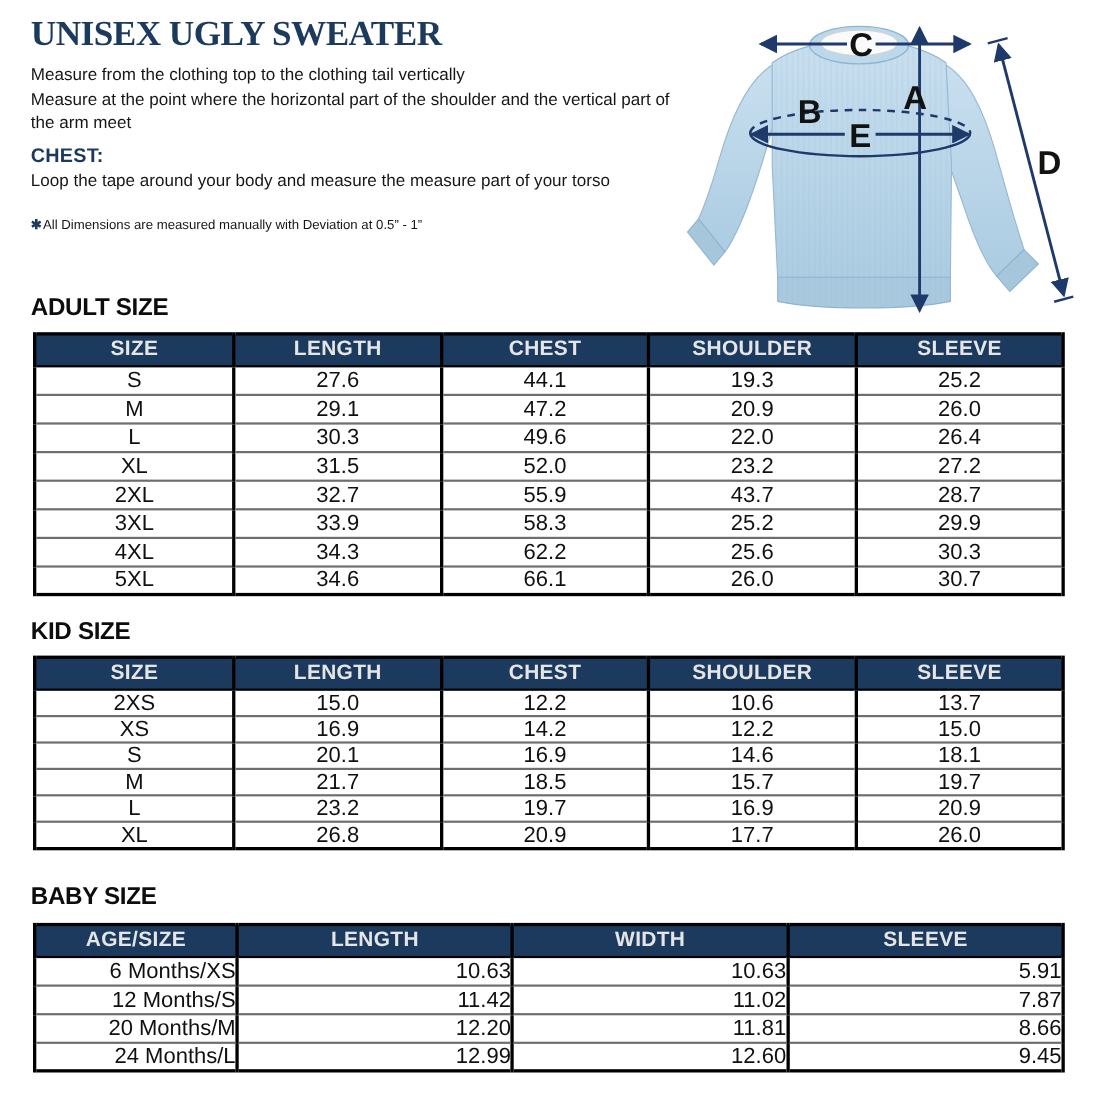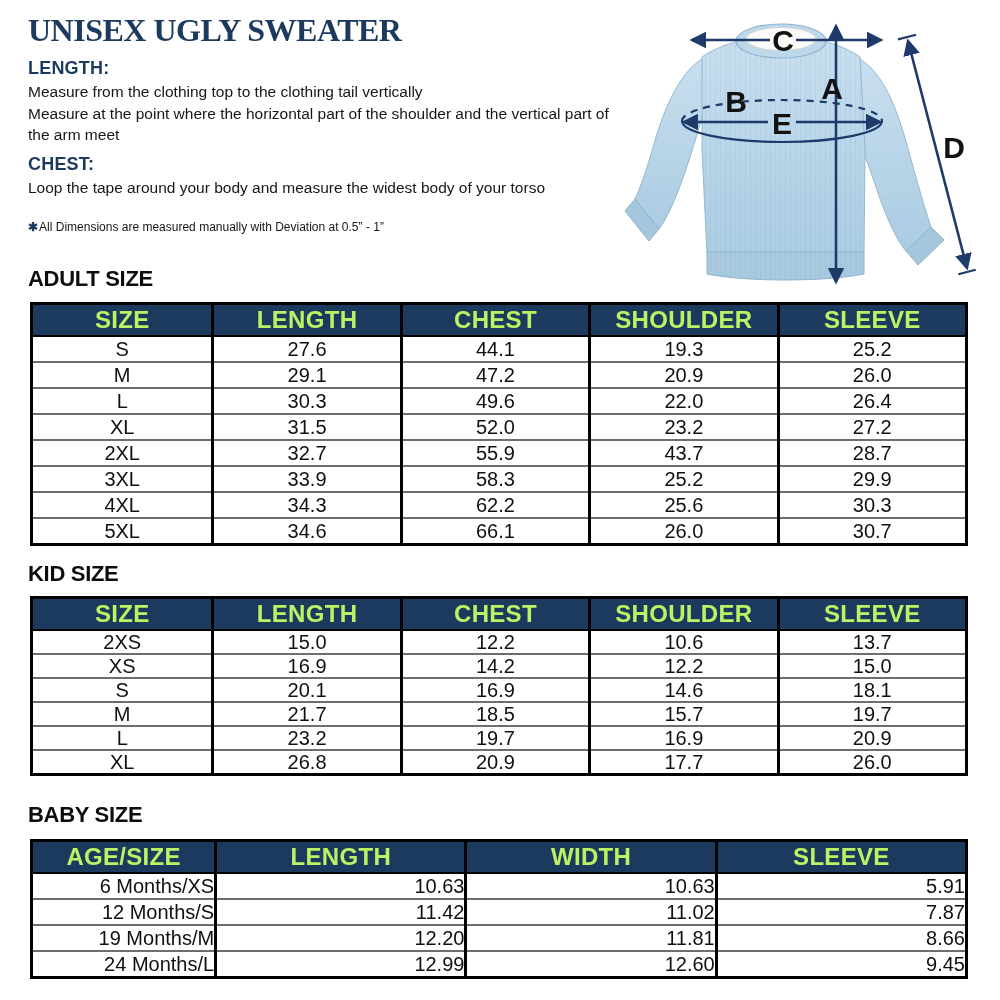--- a/index.html
+++ b/index.html
@@ -46,22 +46,22 @@
   .size-table {
     position:absolute; left:30px;
     border-collapse:collapse; width:938px; table-layout:fixed;
     border:3px solid #000;
   }
   #adult-table { top:302px; }
   #kid-table   { top:596px; }
   #baby-table  { top:839px; }
 
   .size-table th {
-    background:#1b3a5e; color:#bef264;
-    font-size:24px; font-weight:bold; letter-spacing:0.3px;
+    background:#1b3a5e; color:#e5e5e5;
+    font-size:19px; font-weight:bold; letter-spacing:0.3px;
     height:29px; padding:1px 0;
     border-left:3px solid #000; border-right:3px solid #000;
     border-bottom:2px solid #000;
   }
   .size-table td {
     text-align:center; font-size:20px; color:#101010;
     border-left:3px solid #000; border-right:3px solid #000;
     border-top:2px solid #6e6e6e;
     padding:0; height:26px; line-height:1.1;
   }
@@ -77,27 +77,26 @@
   .dim-label { font-family:"Liberation Sans", sans-serif; font-size:30px; font-weight:bold; fill:#121212; }
 </style>
 </head>
 <body>
 
 <div id="page">
 
   <div class="intro">
     <h1 class="page-title">UNISEX UGLY SWEATER</h1>
 
-    <div class="ins-h">LENGTH:</div>
     <p class="ins-p">Measure from the clothing top to the clothing tail vertically</p>
 
     <p class="ins-p">Measure at the point where the horizontal part of the shoulder and the vertical part of the arm meet</p>
 
     <div class="ins-h">CHEST:</div>
-    <p class="ins-p">Loop the tape around your body and measure the widest body of your torso</p>
+    <p class="ins-p">Loop the tape around your body and measure the measure part of your torso</p>
 
     <div class="note">
       <span class="note-star">✱</span><span>All Dimensions are measured manually with Deviation at 0.5” - 1”</span>
     </div>
   </div>
 
   <div class="diagram">
     <svg width="382" height="300" viewBox="0 0 382 300">
       <defs>
         <linearGradient id="bodyGrad" x1="0" y1="0" x2="0" y2="1">
@@ -303,21 +302,21 @@
           <td>10.63</td>
           <td>5.91</td>
         </tr>
         <tr>
           <td>12 Months/S</td>
           <td>11.42</td>
           <td>11.02</td>
           <td>7.87</td>
         </tr>
         <tr>
-          <td>19 Months/M</td>
+          <td>20 Months/M</td>
           <td>12.20</td>
           <td>11.81</td>
           <td>8.66</td>
         </tr>
         <tr>
           <td>24 Months/L</td>
           <td>12.99</td>
           <td>12.60</td>
           <td>9.45</td>
         </tr>

